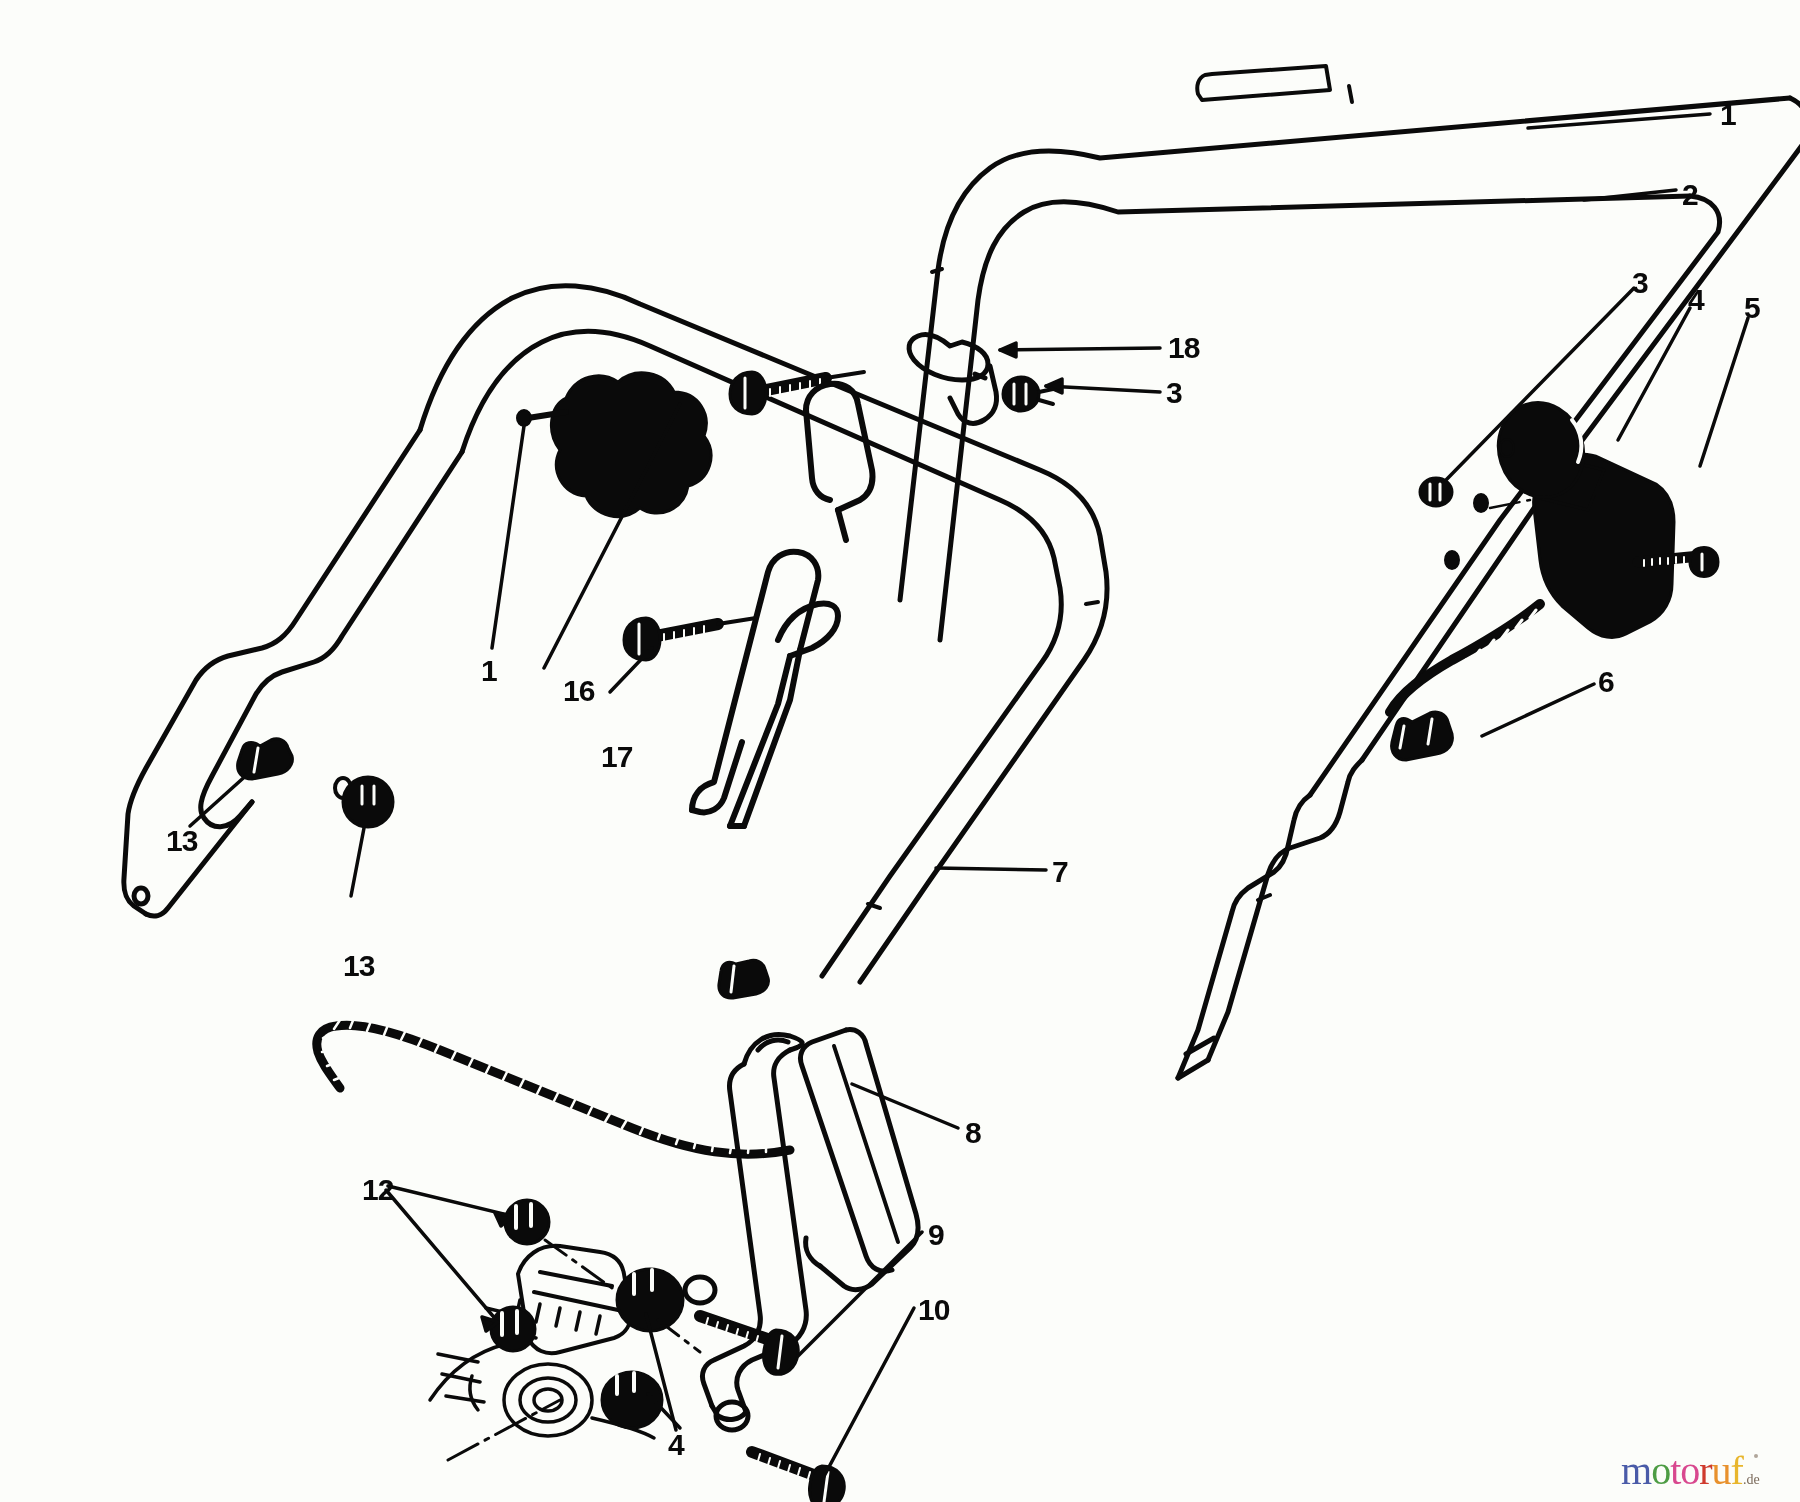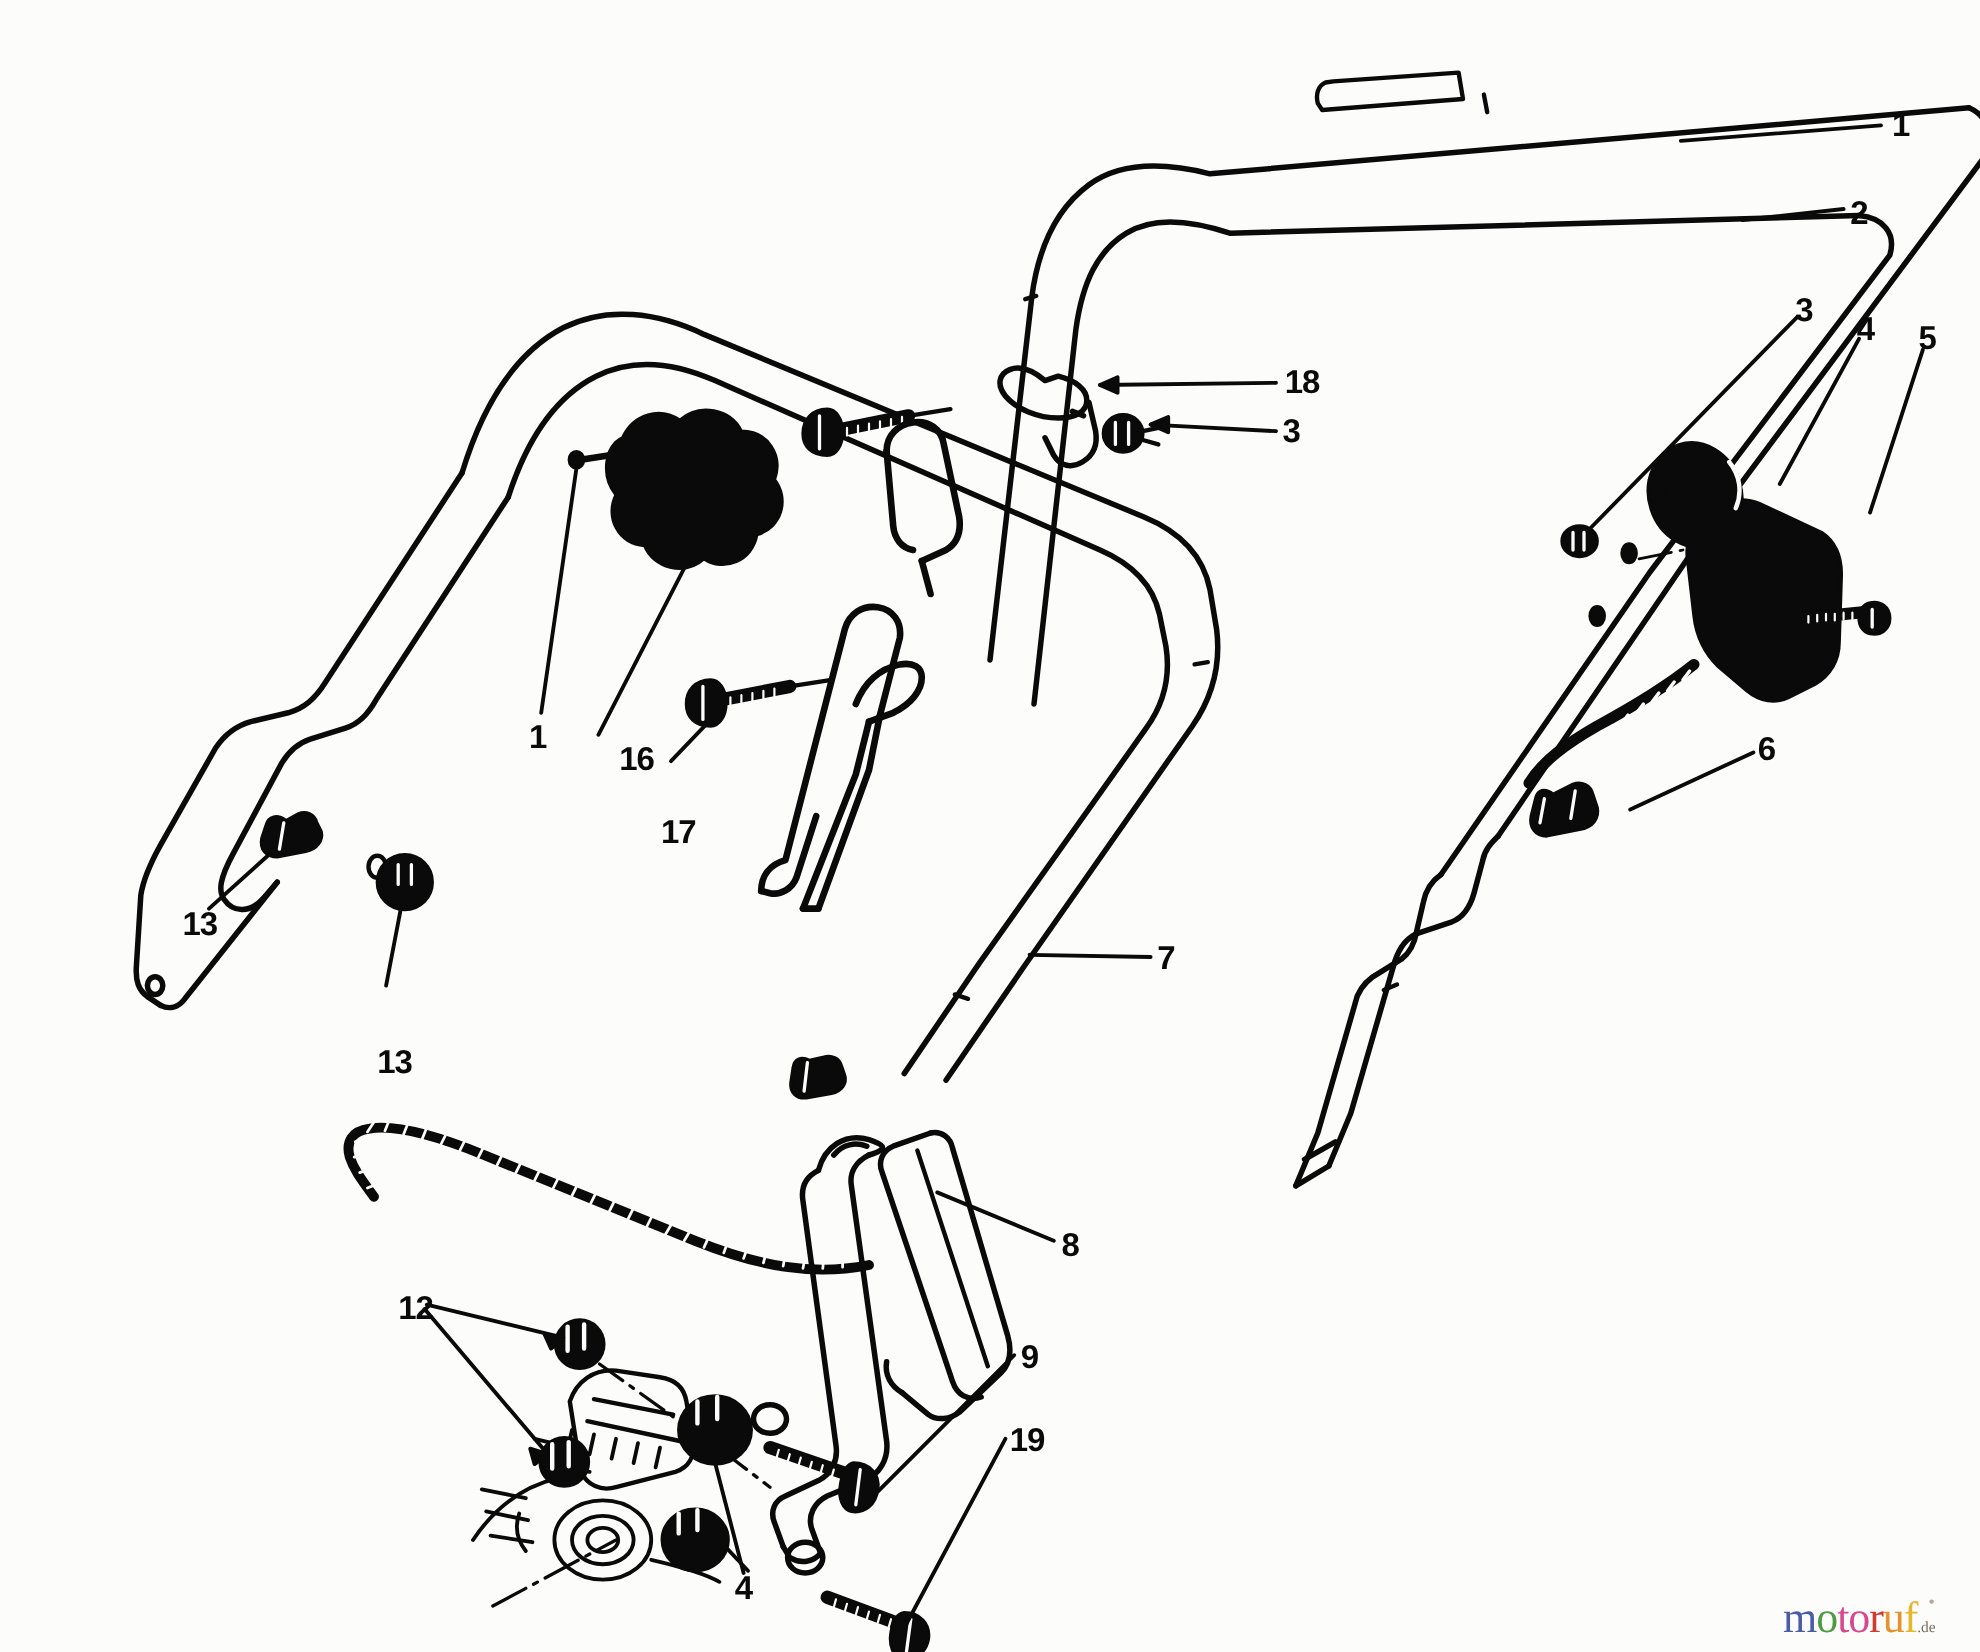--- a/index.html
+++ b/index.html
@@ -489,21 +489,21 @@
   <div class="callout-label" style="left:1682px; top:180px;">2</div>
   <div class="callout-label" style="left:1632px; top:268px;">3</div>
   <div class="callout-label" style="left:1688px; top:285px;">4</div>
   <div class="callout-label" style="left:1744px; top:293px;">5</div>
   <div class="callout-label" style="left:1168px; top:333px;">18</div>
   <div class="callout-label" style="left:1166px; top:378px;">3</div>
   <div class="callout-label" style="left:1598px; top:667px;">6</div>
   <div class="callout-label" style="left:1052px; top:857px;">7</div>
   <div class="callout-label" style="left:965px;  top:1118px;">8</div>
   <div class="callout-label" style="left:928px;  top:1220px;">9</div>
-  <div class="callout-label" style="left:918px;  top:1295px;">19</div>
+  <div class="callout-label" style="left:918px;  top:1295px;">10</div>
   <div class="callout-label" style="left:668px;  top:1430px;">4</div>
   <div class="callout-label" style="left:362px;  top:1175px;">12</div>
   <div class="callout-label" style="left:343px;  top:903px;margin-top:48px;">13</div>
   <div class="callout-label" style="left:166px;  top:826px;">13</div>
   <div class="callout-label" style="left:481px;  top:656px;">1</div>
   <div class="callout-label" style="left:531px;  top:676px;margin-left:32px;">16</div>
   <div class="callout-label" style="left:601px;  top:742px;text-align:center;">17</div>
 
   <div id="watermark">
     <span class="wm-dot" style="background: rgb(176, 166, 154);"></span>

